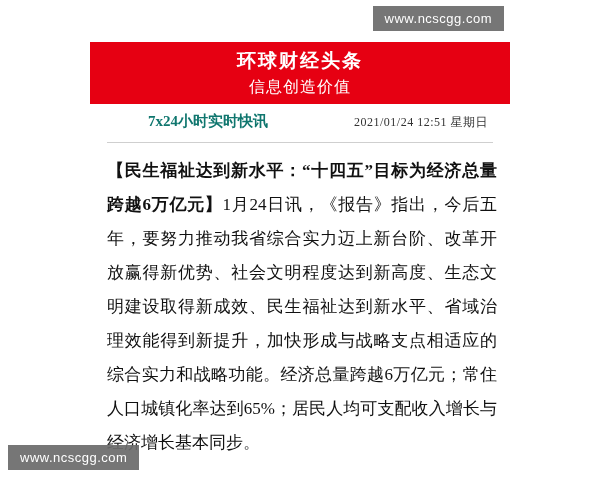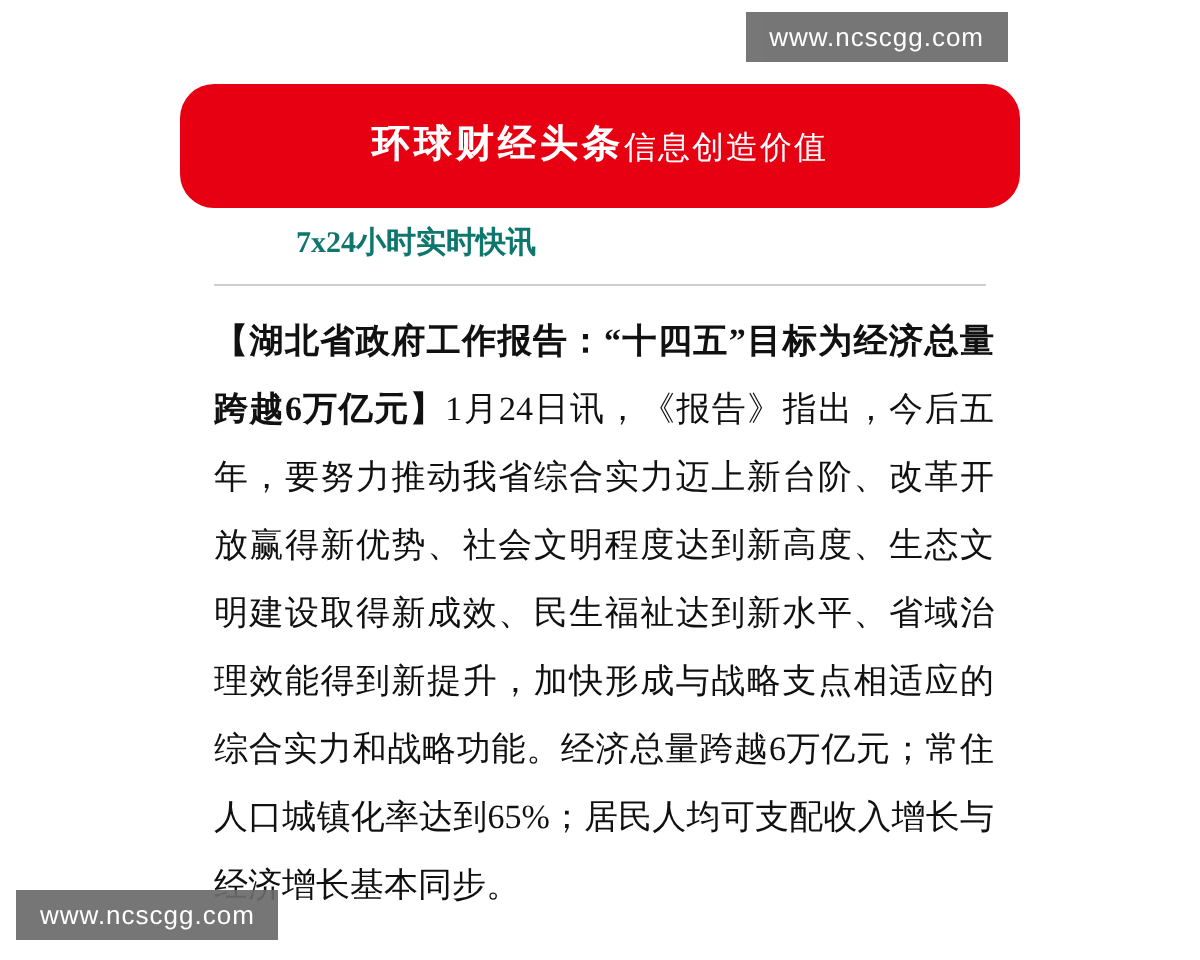--- a/index.html
+++ b/index.html
@@ -49,24 +49,23 @@
   .banner {
     position: absolute;
     left: 90px;
     top: 42px;
     width: 420px;
     height: 62px;
     background: #e60012;
     color: #ffffff;
     text-align: right;
     display: flex;
-    flex-direction: row;
+    flex-direction: column;
     align-items: center;
     justify-content: center;
-    border-radius: 17px;
   }
   .banner-title {
     font-size: 19px;
     font-weight: bold;
     letter-spacing: 2px;
     line-height: 1.4;
   }
   .banner-sub {
     font-size: 16px;
     letter-spacing: 1px;
@@ -121,23 +120,24 @@
 
   <div class="watermark-top">www.ncscgg.com</div>
 
   <div class="banner">
     <div class="banner-title">环球财经头条</div>
     <div class="banner-sub">信息创造价值</div>
   </div>
 
   <div class="meta-row">
     <div class="meta-left">7x24小时实时快讯</div>
+    <div class="meta-right">2021/01/24  12:51  星期日</div>
   </div>
 
   <div class="rule"></div>
 
   <div class="article">
-    <b>【湖北省政府工作报告：“十四五”目标为经济总量跨越6万亿元】</b><span>1月24日讯，《报告》指出，今后五年，要努力推动我省综合实力迈上新台阶、改革开放赢得新优势、社会文明程度达到新高度、生态文明建设取得新成效、民生福祉达到新水平、省域治理效能得到新提升，加快形成与战略支点相适应的综合实力和战略功能。经济总量跨越6万亿元；常住人口城镇化率达到65%；居民人均可支配收入增长与经济增长基本同步。</span>
+    <b>【民生福祉达到新水平：“十四五”目标为经济总量跨越6万亿元】</b><span>1月24日讯，《报告》指出，今后五年，要努力推动我省综合实力迈上新台阶、改革开放赢得新优势、社会文明程度达到新高度、生态文明建设取得新成效、民生福祉达到新水平、省域治理效能得到新提升，加快形成与战略支点相适应的综合实力和战略功能。经济总量跨越6万亿元；常住人口城镇化率达到65%；居民人均可支配收入增长与经济增长基本同步。</span>
   </div>
 
   <div class="watermark-bottom">www.ncscgg.com</div>
 
 </div>
 
 </body></html>

